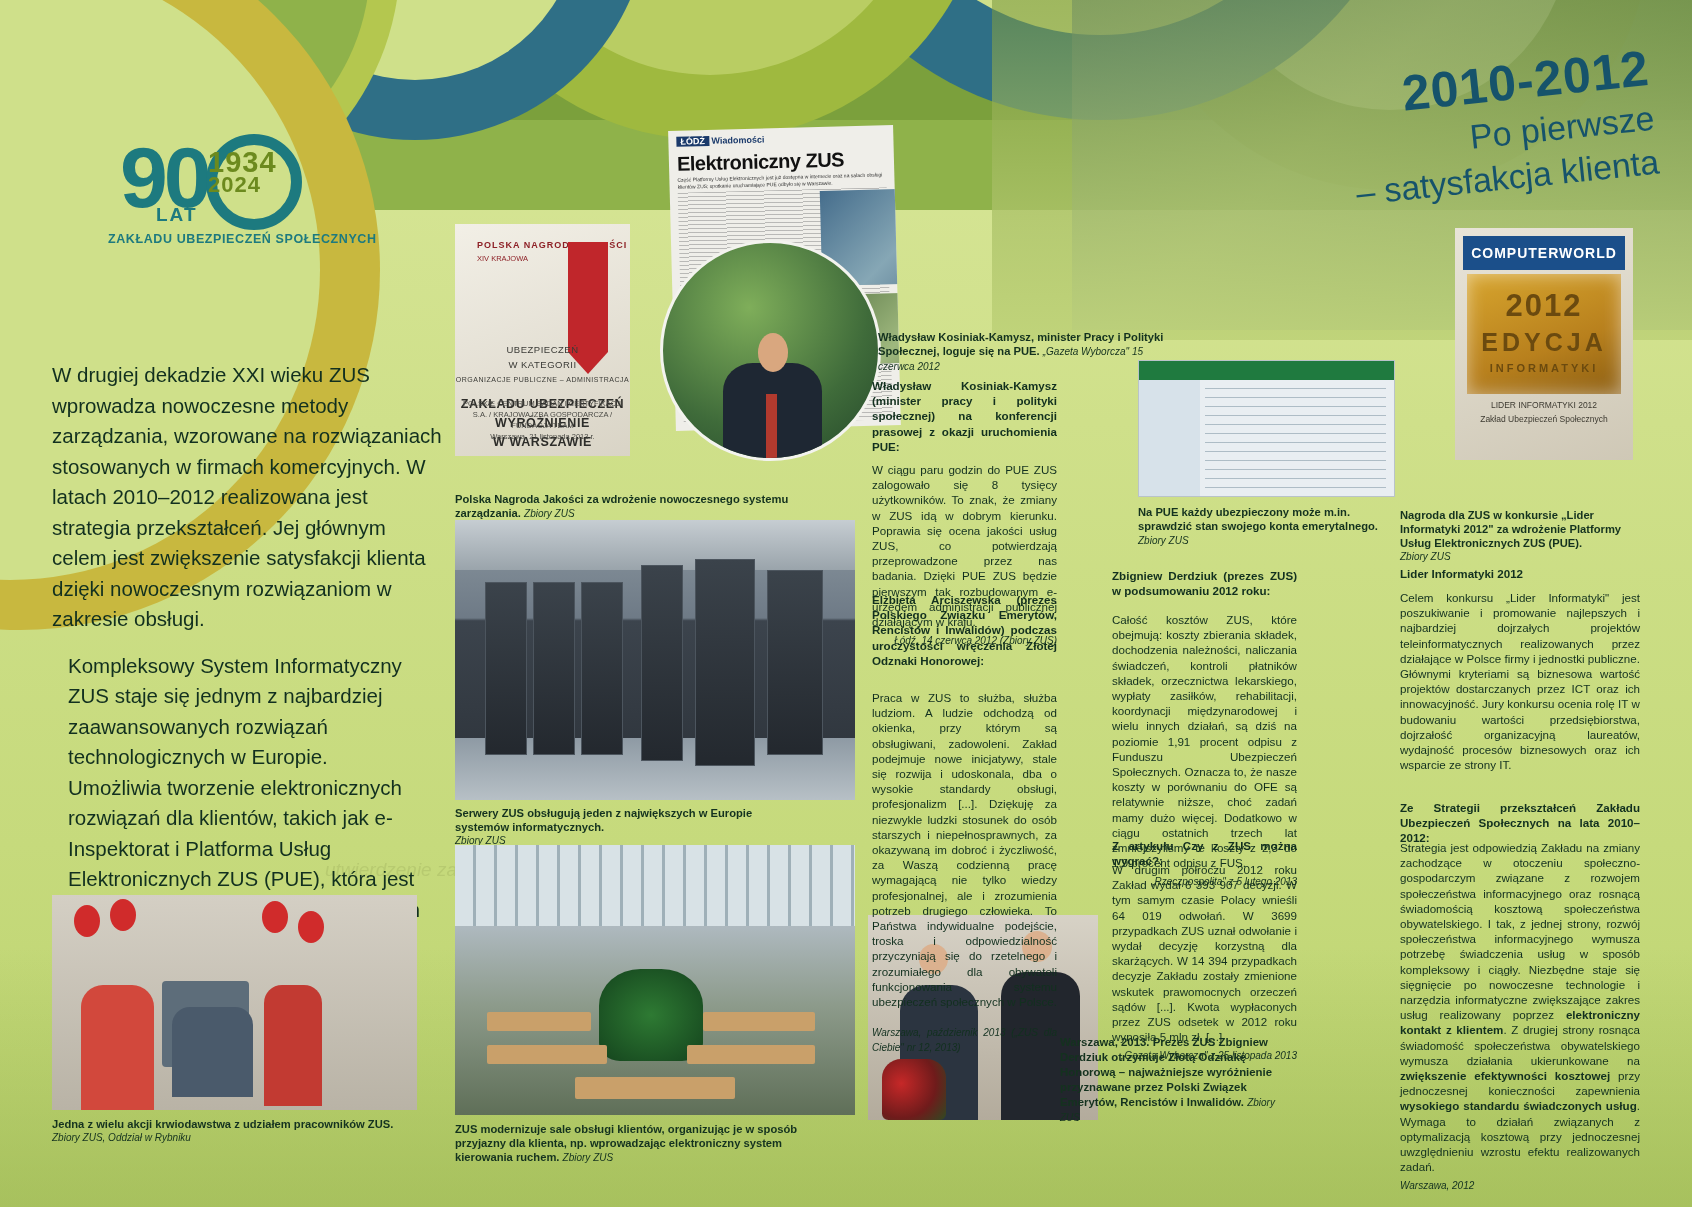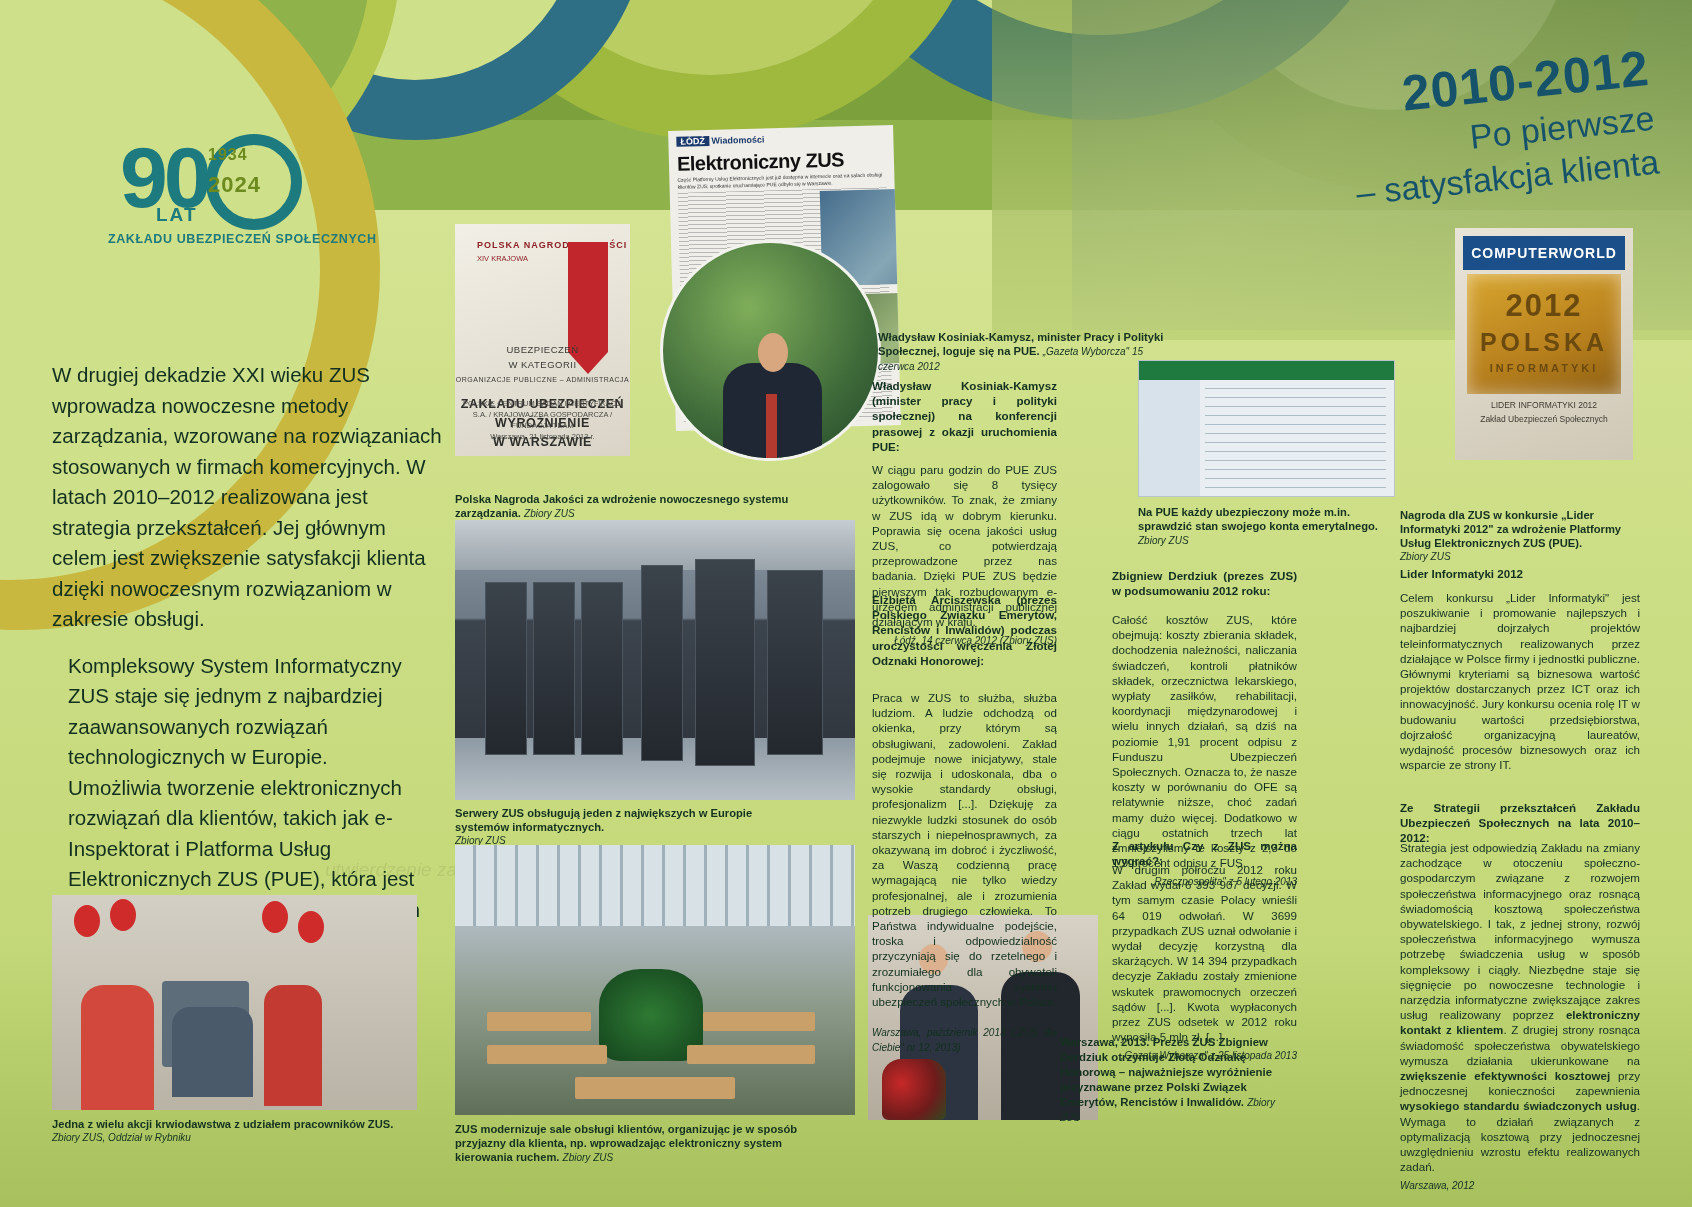--- a/index.html
+++ b/index.html
@@ -37,21 +37,21 @@
      background:linear-gradient(180deg,rgba(120,150,60,.55),rgba(190,210,120,.9));}
   .bottomveil{position:absolute;left:0;bottom:0;width:100%;height:260px;
      background:linear-gradient(180deg,rgba(180,200,110,0),rgba(150,178,80,.55));}
   .watermark{position:absolute;left:325px;bottom:260px;width:260px;height:90px;
      color:#b6c96f;font-size:19px;line-height:26px;font-style:italic;opacity:.9;}
 
   
   .logo{position:absolute;left:120px;top:128px;width:200px;height:125px;}
   .logo .num{position:absolute;left:0;top:0;font-size:86px;font-weight:bold;color:#1d7a7f;letter-spacing:-4px;}
   .logo .ring{position:absolute;left:86px;top:6px;width:74px;height:74px;border:11px solid #1d7a7f;border-radius:50%;}
-  .logo .y1{position:absolute;left:88px;top:18px;font-size:16px;font-weight:bold;color:#6c8a1e;letter-spacing:1px;}
+  .logo .y1{position:absolute;left:88px;top:18px;font-size:29px;font-weight:bold;color:#6c8a1e;letter-spacing:1px;}
   .logo .y2{position:absolute;left:88px;top:44px;font-size:22px;font-weight:bold;color:#6c8a1e;letter-spacing:1px;}
   .logo .lat{position:absolute;left:36px;top:76px;font-size:19px;font-weight:bold;color:#1d7a7f;letter-spacing:2px;}
   .logo .zus{position:absolute;left:-12px;top:104px;font-size:12.5px;font-weight:bold;color:#1d7a7f;letter-spacing:.6px;white-space:nowrap;}
 
   
   .headline{position:absolute;right:46px;top:40px;width:560px;text-align:right;
      transform:rotate(-6deg);transform-origin:right top;color:#16536b;}
   .headline .hl1{font-size:50px;font-weight:bold;letter-spacing:1px;line-height:56px;}
   .headline .hl2{font-size:34px;line-height:44px;}
   .headline .hl3{font-size:34px;line-height:44px;}
@@ -285,21 +285,21 @@
   <span>Na PUE każdy ubezpieczony może m.in. sprawdzić stan swojego konta emerytalnego.</span>
   <span class="src">Zbiory ZUS</span>
 </div>
 
 <div class="photo lider" style="left:1455px;top:228px;width:178px;height:232px;">
   <div class="mag">
       <span>COMPUTERWORLD</span>
     </div>
   <div class="glass">
     <div class="g1">2012</div>
-    <div class="g2">POLSKA</div>
+    <div class="g2">EDYCJA</div>
     <div class="g3">INFORMATYKI</div>
   </div>
   <div class="plate">
     <div>LIDER INFORMATYKI 2012</div>
     <div>Zakład Ubezpieczeń Społecznych</div>
   </div>
 </div>
 <div class="cap" style="left:1400px;top:508px;width:240px;">
   <span>Nagroda dla ZUS w konkursie „Lider Informatyki 2012" za wdrożenie Platformy Usług Elektronicznych ZUS (PUE).</span>
   <div class="src">Zbiory ZUS</div>

